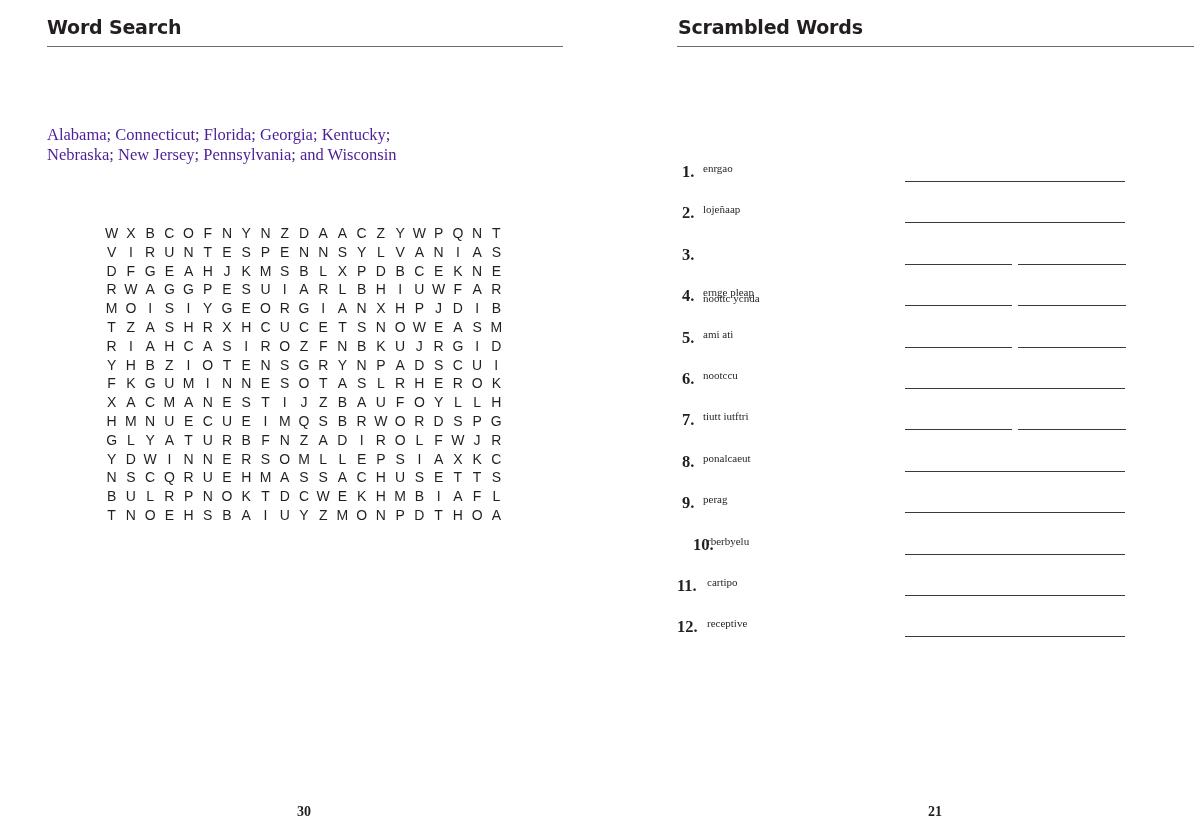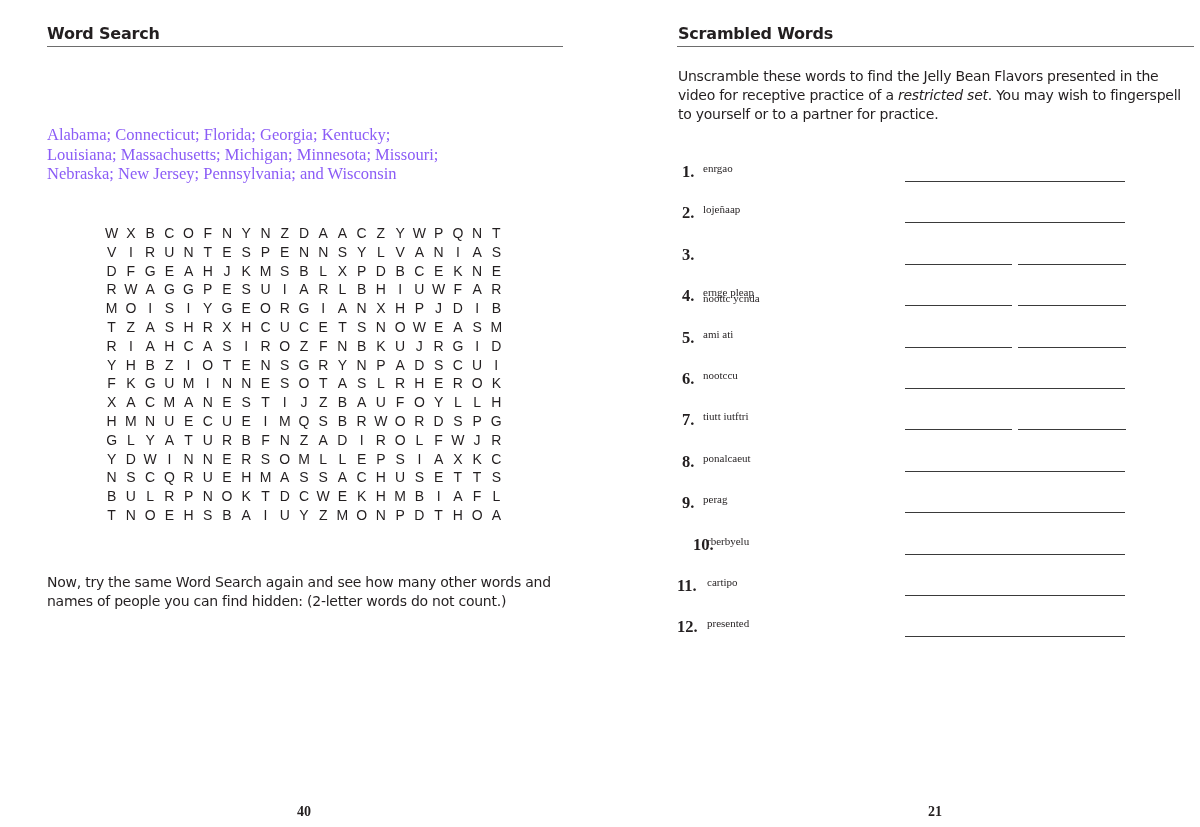--- a/index.html
+++ b/index.html
@@ -17,24 +17,24 @@
     .page {
       position: absolute;
       top: 0;
       height: 827px;
     }
     .page-left { left: 0; width: 600px; }
     .page-right { left: 600px; width: 600px; }
 
     .section-title {
       position: absolute;
-      top: 24px;
+      top: 16px;
       font-family: "DejaVu Sans", sans-serif;
       font-weight: bold;
-      font-size: 16px;
+      font-size: 19px;
       letter-spacing: -0.2px;
       color: #231f20;
       margin: 0;
     }
     .rule {
       position: absolute;
       top: 46px;
       height: 0;
       border-top: 1.5px solid #6d6d6d;
     }
@@ -48,21 +48,21 @@
       margin: 0;
       letter-spacing: -0.25px;
     }
     .sans-para em { font-style: italic; }
 
     .serif-para {
       position: absolute;
       font-family: "Liberation Serif", serif;
       font-size: 16.5px;
       line-height: 19.5px;
-      color: #8b5cf6;
+      color: #4c1d95;
       margin: 0;
     }
 
     
     .grid {
       position: absolute;
       left: 102px;
       top: 224px;
       width: 404px;
     }
@@ -128,21 +128,20 @@
 </head>
 <body>
 
 <div class="page page-left">
   <h1 class="section-title" style="left:47px;">Word Search</h1>
   <div class="rule" style="left:47px; width:516px;"></div>
 
 
   <div class="serif-para" style="left:47px; top:125px; width:520px;">
     <div>Alabama; Connecticut; Florida; Georgia; Kentucky;</div>
-    <div>Louisiana; Massachusetts; Michigan; Minnesota; Missouri;</div>
     <div>Nebraska; New Jersey; Pennsylvania; and Wisconsin</div>
   </div>
 
   <div class="grid" id="word-grid">
       <div class="grid-row">
         <span class="grid-cell">W</span>
         <span class="grid-cell">X</span>
         <span class="grid-cell">B</span>
         <span class="grid-cell">C</span>
         <span class="grid-cell">O</span>
@@ -503,32 +502,28 @@
         <span class="grid-cell">N</span>
         <span class="grid-cell">P</span>
         <span class="grid-cell">D</span>
         <span class="grid-cell">T</span>
         <span class="grid-cell">H</span>
         <span class="grid-cell">O</span>
         <span class="grid-cell">A</span>
       </div>
     </div>
 
-  <p class="sans-para" style="left:47px; top:573px; width:520px;">Now, try the same Word Search again and see how many other words and names of people you can find hidden: (2-letter words do not count.)</p>
-
-  <div class="page-number" style="left:297px;">40</div>
+
+  <div class="page-number" style="left:297px;">30</div>
 </div>
 
 <div class="page page-right">
   <h1 class="section-title" style="left:78px;">Scrambled Words</h1>
   <div class="rule" style="left:77px; width:517px;"></div>
 
-  <p class="sans-para" style="left:78px; top:67px; width:505px;">
-    <span>Unscramble these words to find the Jelly Bean Flavors presented in the video for receptive practice of a </span><em>restricted set</em><span>. You may wish to fingerspell to yourself or to a partner for practice.</span>
-  </p>
 
   <div class="page-number" style="left:328px;">21</div>
 </div>
 
 <div class="scramble-list" id="scramble-list">
     <div class="scramble-item" style="top: 162px;">
       <span class="item-num" style="left: 5px;">1.</span>
       <span class="item-word" style="left: 26px;">enrgao</span>
       <div class="blank" style="left: 228px; width: 220px;"></div>
     </div>
@@ -581,16 +576,16 @@
       <span class="item-word" style="left: 30px;">rberbyelu</span>
       <div class="blank" style="left: 228px; width: 220px;"></div>
     </div>
     <div class="scramble-item" style="top: 576px;">
       <span class="item-num" style="left: 0px;">11.</span>
       <span class="item-word" style="left: 30px; text-align: center;">cartipo</span>
       <div class="blank" style="left: 228px; width: 220px;"></div>
     </div>
     <div class="scramble-item" style="top: 617.4px;">
       <span class="item-num" style="left: 0px;">12.</span>
-      <span class="item-word" style="left: 30px;">presented</span>
+      <span class="item-word" style="left: 30px;">receptive</span>
       <div class="blank" style="left: 228px; width: 220px;"></div>
     </div>
   </div>
 
 </body></html>

